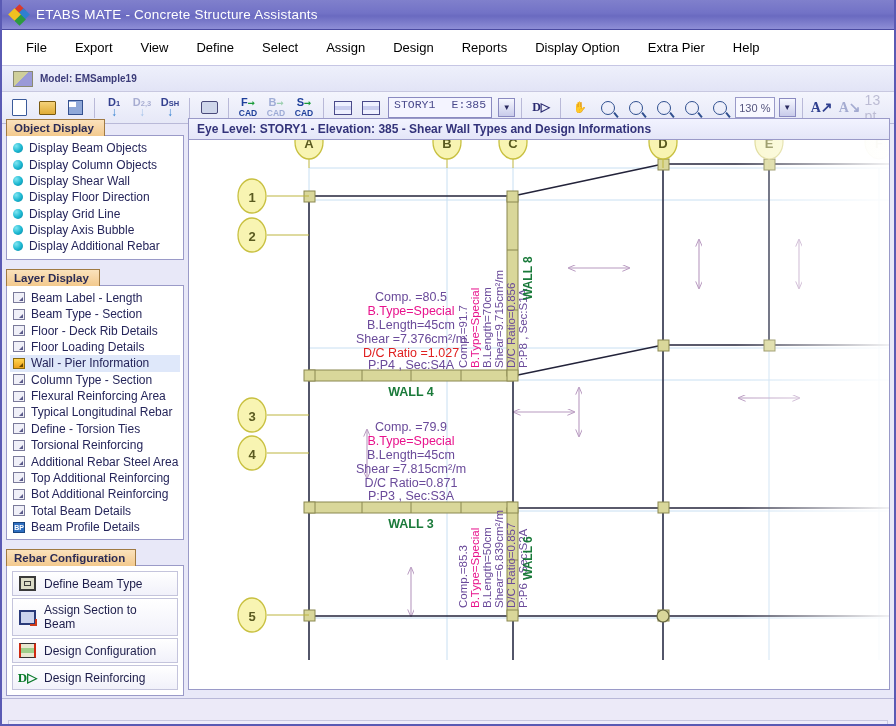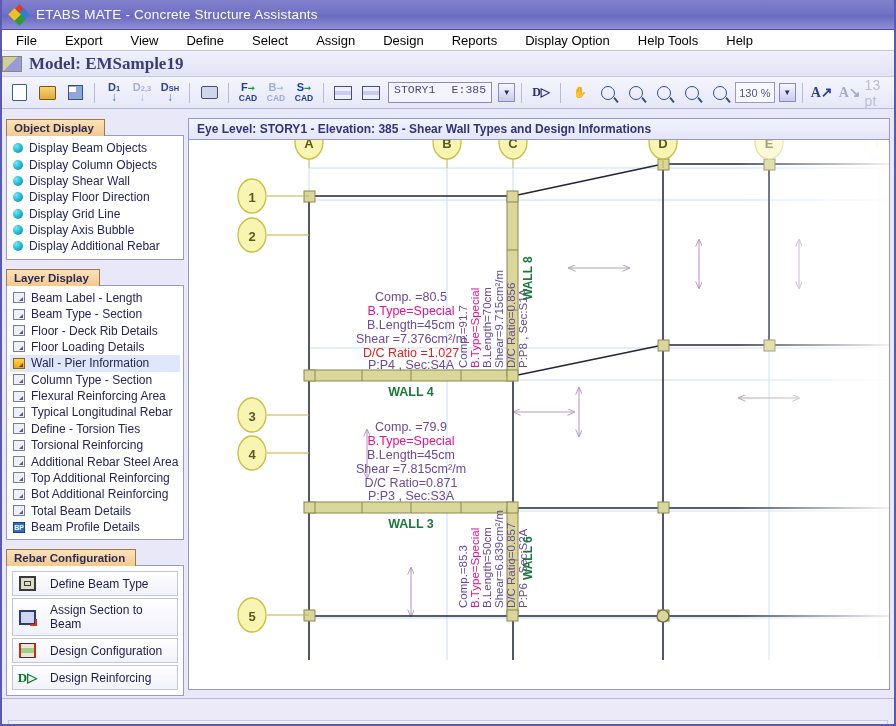--- a/index.html
+++ b/index.html
@@ -35,38 +35,38 @@
     position: absolute; width: 9px; height: 9px; display: block;
     transform: rotate(45deg);
   }
   #applogo i:nth-child(1){ background:#d93a2b; left:4.5px; top:0px; }
   #applogo i:nth-child(2){ background:#2f7fd0; left:9px; top:4.5px; }
   #applogo i:nth-child(3){ background:#2c9b3f; left:4.5px; top:9px; }
   #applogo i:nth-child(4){ background:#f0c020; left:0px;  top:4.5px; }
 
   
   #menubar {
-    height: 21px;
+    height: 36px;
     background: #ffffff;
     display: flex; align-items: center;
+    padding-left: 10px;
     border-bottom: 1px solid #c6c6e4;
     font-size: 13px;
     color: #000000;
   }
   .menu-item { padding: 3px 14px; cursor: default; white-space: nowrap; }
 
   
   #modelbar {
     height: 26px;
     background: linear-gradient(to bottom,#eef0fb 0%, #e2e4f6 100%);
     display: flex; align-items: center;
-    padding-left: 0;
-    font-size: 17px; font-weight: bold; color: #3b3b78;
+    padding-left: 11px;
+    font-size: 10px; font-weight: bold; color: #3b3b78;
     border-bottom: 1px solid #c8c8e0;
-    font-family: Liberation Serif, serif;
   }
   #modelicon {
     width: 20px; height: 16px; margin-right: 7px; flex:none;
     background: linear-gradient(135deg,#cfcf9a 0 45%, #9a9ad8 45% 100%);
     border: 1px solid #8a8a70;
   }
 
   
   #toolbar {
     height: 32px;
@@ -156,21 +156,21 @@
     border-left:4px solid transparent;border-bottom:4px solid #5a5a8a;}
   .licon.on { background: linear-gradient(#ffd34d,#eda01a); border-color:#8a6a10;}
   .licon.on::after{ border-bottom-color:#6a4a00;}
   .licon.bp {
     background:#2f6fc0;border-color:#17447f;color:#fff;font-size:7px;font-weight:bold;
     display:flex;align-items:center;justify-content:center;line-height:1;
   }
   .licon.bp::after{display:none;}
 
   .btnrow {
-    display:flex; align-items:center; gap:14px;
+    display:flex; align-items:center; gap:8px;
     border:1px solid #c4c4dc; background:linear-gradient(#ffffff,#f1f1fa);
     font-size:12px; color:#1d1d4a; padding:4px 6px; margin:2px;
   }
   .bi { width:17px;height:15px;flex:none; position:relative; }
   .bi-define{ background:#dcdcc8;border:2px solid #3a3a3a; }
   .bi-define::after{content:"";position:absolute;inset:3px;border:1.5px solid #3a3a3a;}
   .bi-assign{ background:#ccd4ee;border:2px solid #2a3a7a;}
   .bi-assign::after{content:"";position:absolute;right:-3px;bottom:-3px;width:5px;height:5px;border-right:2px solid #cc3a1a;border-bottom:2px solid #cc3a1a;}
   .bi-config{ background:linear-gradient(#e8e8d0 0 30%,#9fcf8a 30% 70%,#e8e8d0 70%); border-left:2px solid #d02a10;border-right:2px solid #d02a10; border-top:1px solid #333; border-bottom:1px solid #333;}
   .bi-design{ display:flex;align-items:center;justify-content:center;font-weight:bold;color:#0a7a2a;font-size:13px;font-family:"Liberation Serif",serif;}
@@ -219,21 +219,21 @@
   <div id="menubar">
     <div class="menu-item">File</div>
     <div class="menu-item">Export</div>
     <div class="menu-item">View</div>
     <div class="menu-item">Define</div>
     <div class="menu-item">Select</div>
     <div class="menu-item">Assign</div>
     <div class="menu-item">Design</div>
     <div class="menu-item">Reports</div>
     <div class="menu-item">Display Option</div>
-    <div class="menu-item">Help Tools</div>
+    <div class="menu-item">Extra Pier</div>
     <div class="menu-item">Help</div>
   </div>
 
   <div id="modelbar">
     <div id="modelicon"></div>
     <span>Model: EMSample19</span>
   </div>
 
   <div id="toolbar">
     <div class="tb-btn">

